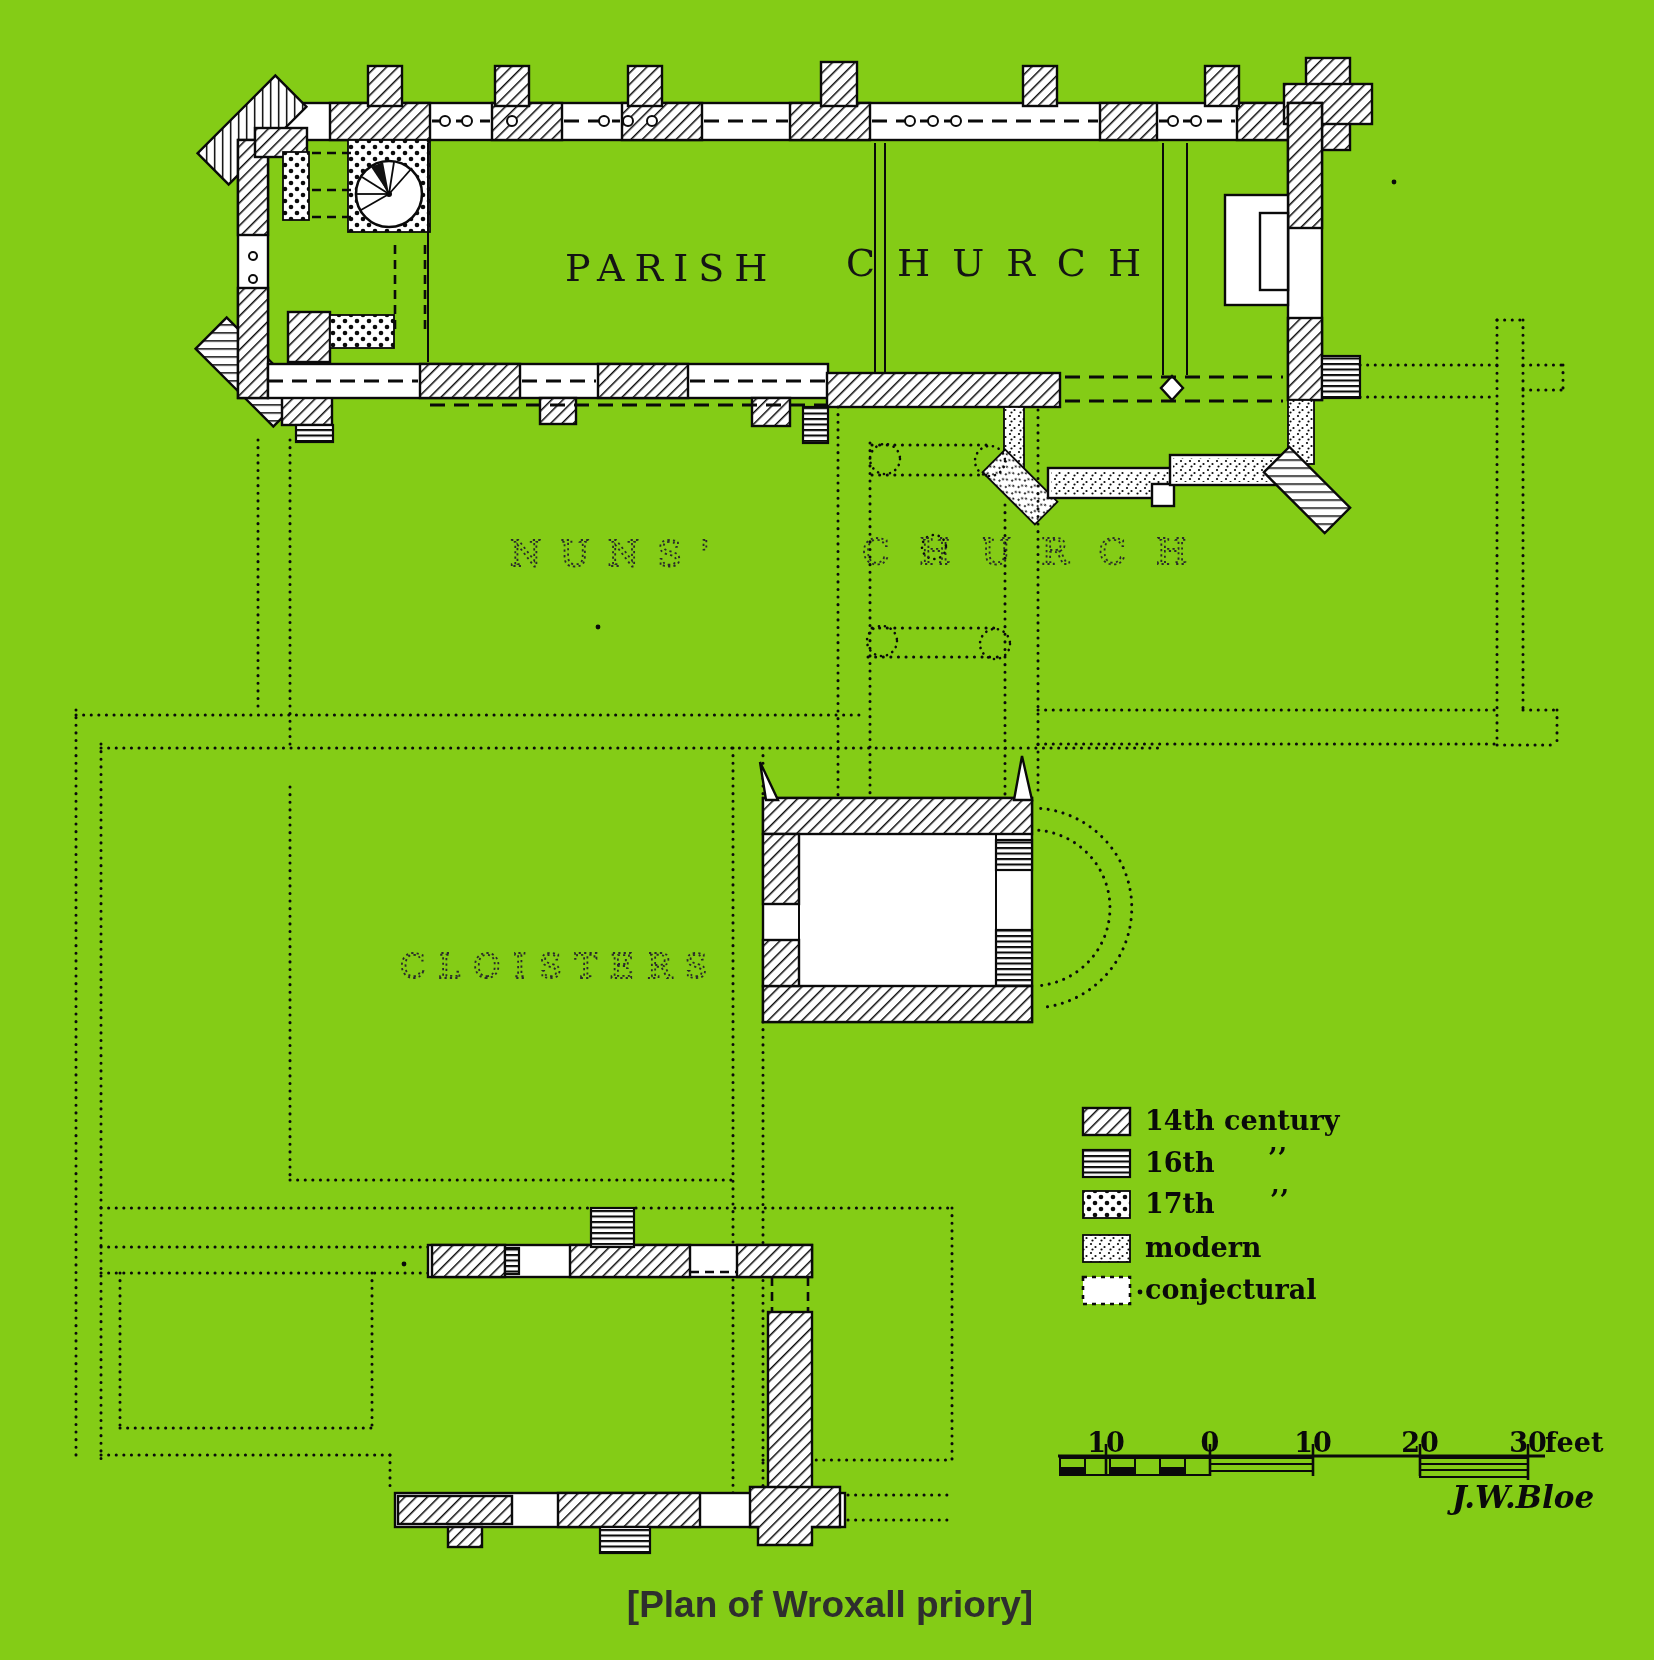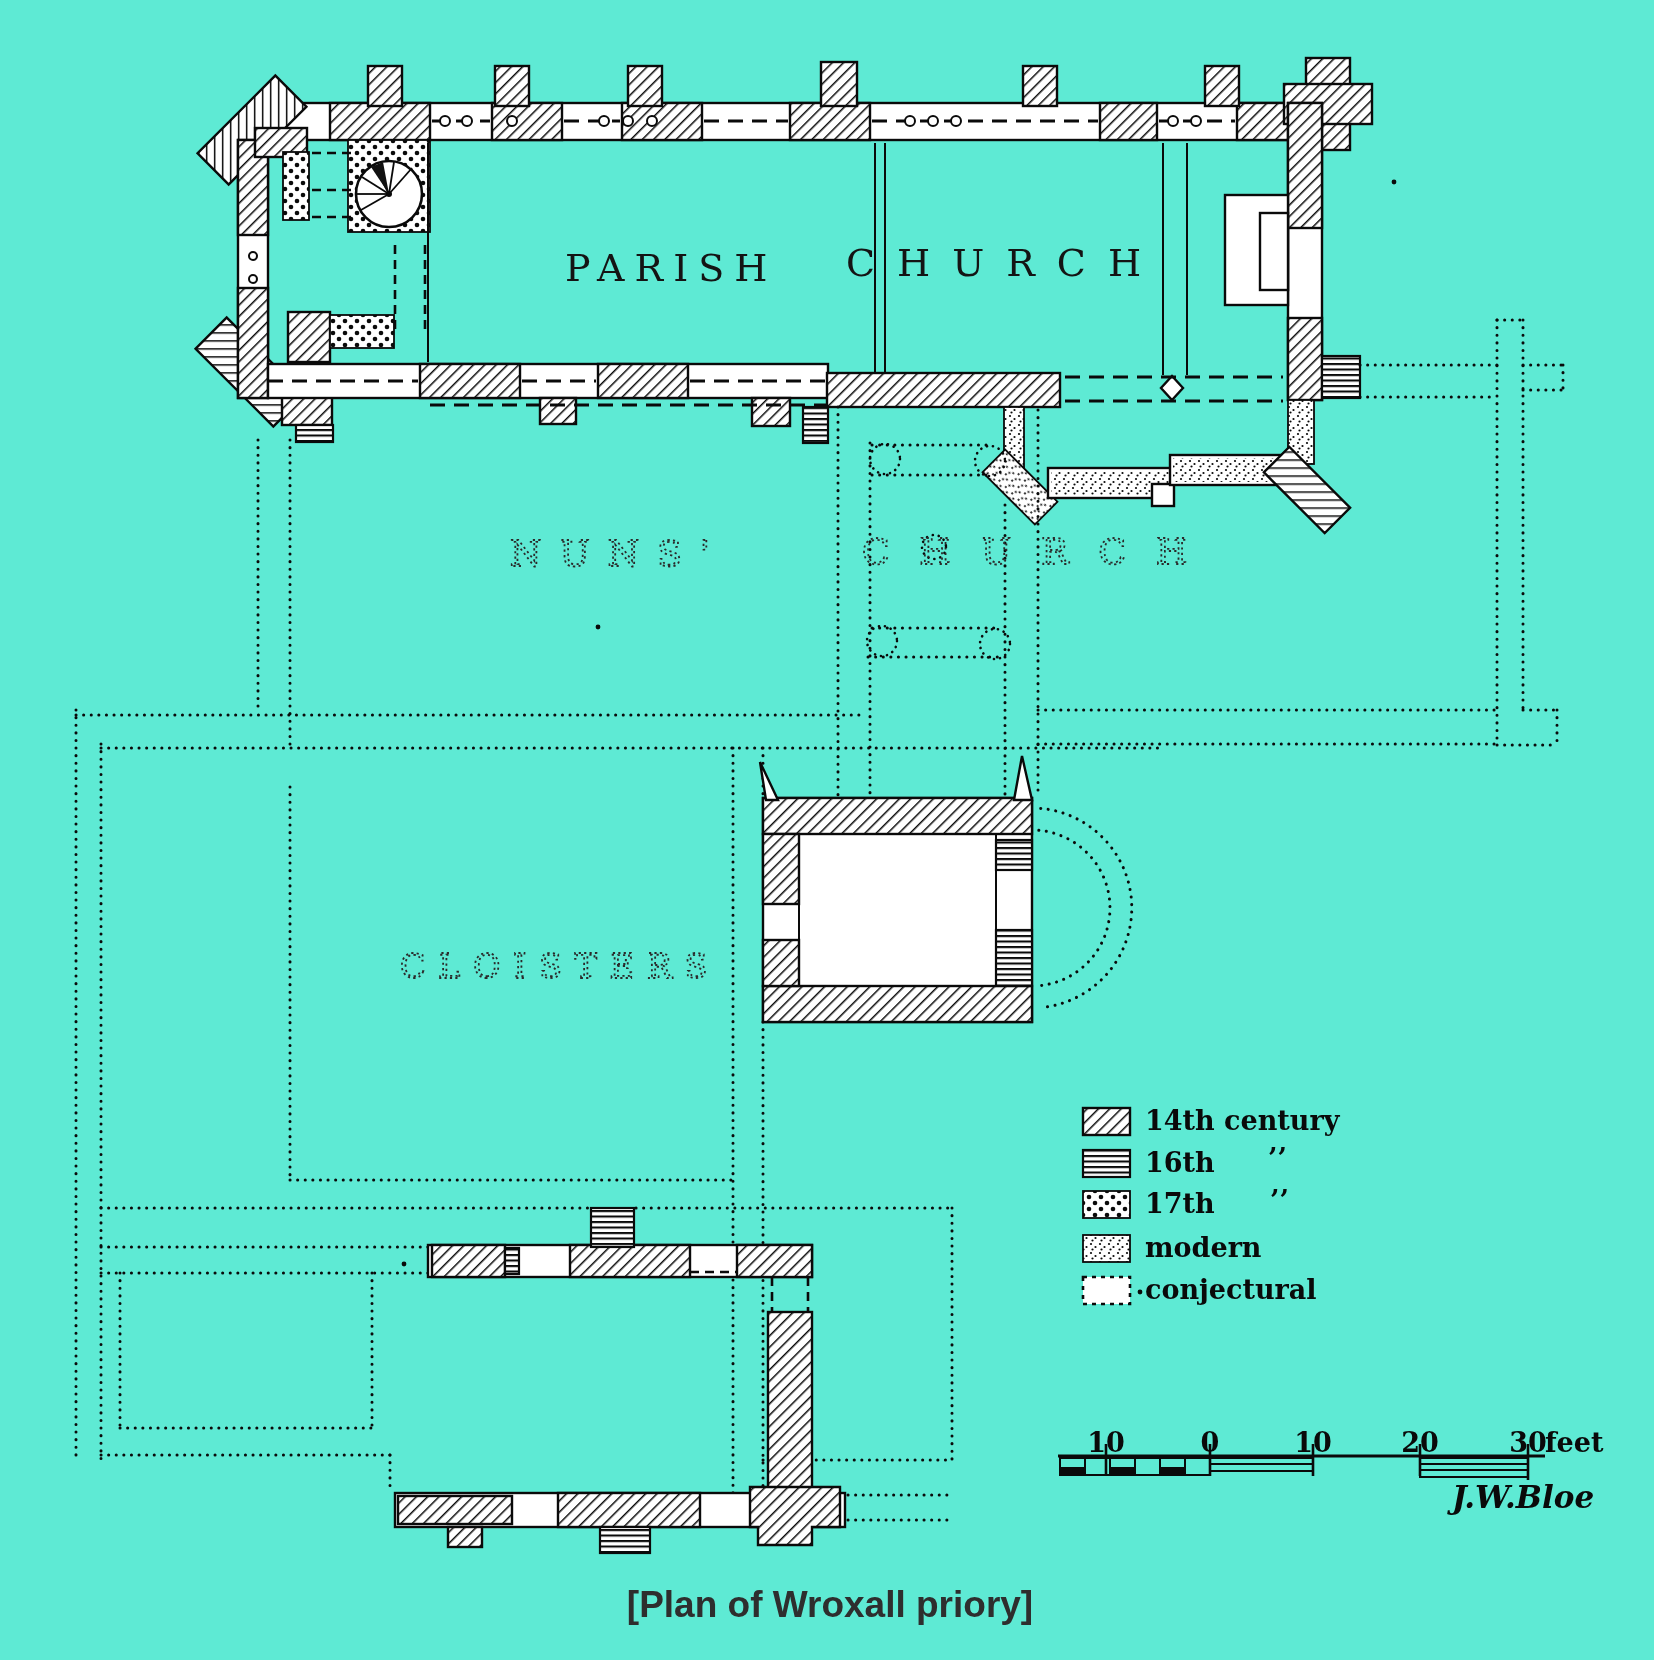--- a/index.html
+++ b/index.html
@@ -1,16 +1,16 @@
 <!DOCTYPE html>
 <html><head>
 <meta charset="utf-8">
 <style>
   html,body{margin:0;padding:0;background:#ffffff;}
-  .page{position:relative;width:1654px;height:1660px;background:#5eead4;overflow:hidden;}
+  .page{position:relative;width:1654px;height:1660px;background:#84cc16;overflow:hidden;}
   svg{display:block;}
   
   .wall{fill:#ffffff;stroke:#0a0a0a;stroke-width:2.4;}
   .ln{fill:none;stroke:#0a0a0a;stroke-width:2;}
   .thick{fill:none;stroke:#0a0a0a;stroke-width:3;}
   .h14{fill:url(#hatch14);stroke:#0a0a0a;stroke-width:2.4;}
   .l16{fill:url(#lines16);stroke:#0a0a0a;stroke-width:2.2;}
   .d17{fill:url(#dots17);stroke:#0a0a0a;stroke-width:1.8;}
   .mod{fill:url(#stipmod);stroke:#0a0a0a;stroke-width:1.8;}
   .modfill{fill:url(#stipmod);stroke:none;}

